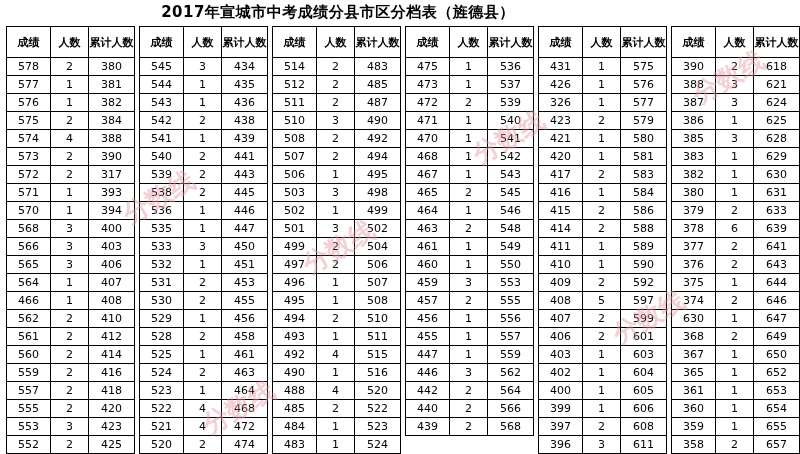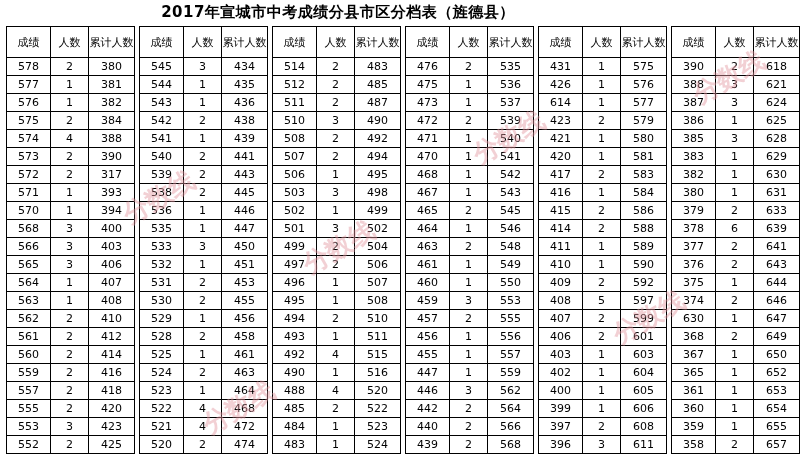--- a/index.html
+++ b/index.html
@@ -46,21 +46,21 @@
     font-size: 11px;
     text-align: center;
     height: 17px;
     line-height: 13px;
     padding: 0;
     font-weight: normal;
     overflow: hidden;
     white-space: nowrap;
   }
   table.block th {
-    font-weight: normal;
+    font-weight: bold;
     height: 30px;
     line-height: 13px;
     vertical-align: middle;
     font-size: 11px;
   }
   table.block col.c0 { width: 44px; }
   table.block col.c1 { width: 38px; }
   table.block col.c2 { width: 46px; }
   .wm {
     position: absolute;
@@ -158,21 +158,21 @@
             <td>565</td>
             <td>3</td>
             <td>406</td>
           </tr>
           <tr>
             <td>564</td>
             <td>1</td>
             <td>407</td>
           </tr>
           <tr>
-            <td>563</td>
+            <td>466</td>
             <td>1</td>
             <td>408</td>
           </tr>
           <tr>
             <td>562</td>
             <td>2</td>
             <td>410</td>
           </tr>
           <tr>
             <td>561</td>
@@ -476,25 +476,20 @@
         </colgroup>
         <thead>
           <tr>
             <th>成绩</th>
             <th>人数</th>
             <th>累计人数</th>
           </tr>
         </thead>
         <tbody>
           <tr>
-            <td>476</td>
-            <td>2</td>
-            <td>535</td>
-          </tr>
-          <tr>
             <td>475</td>
             <td>1</td>
             <td>536</td>
           </tr>
           <tr>
             <td>473</td>
             <td>1</td>
             <td>537</td>
           </tr>
           <tr>
@@ -612,21 +607,21 @@
             <td>431</td>
             <td>1</td>
             <td>575</td>
           </tr>
           <tr>
             <td>426</td>
             <td>1</td>
             <td>576</td>
           </tr>
           <tr>
-            <td>614</td>
+            <td>326</td>
             <td>1</td>
             <td>577</td>
           </tr>
           <tr>
             <td>423</td>
             <td>2</td>
             <td>579</td>
           </tr>
           <tr>
             <td>421</td>

